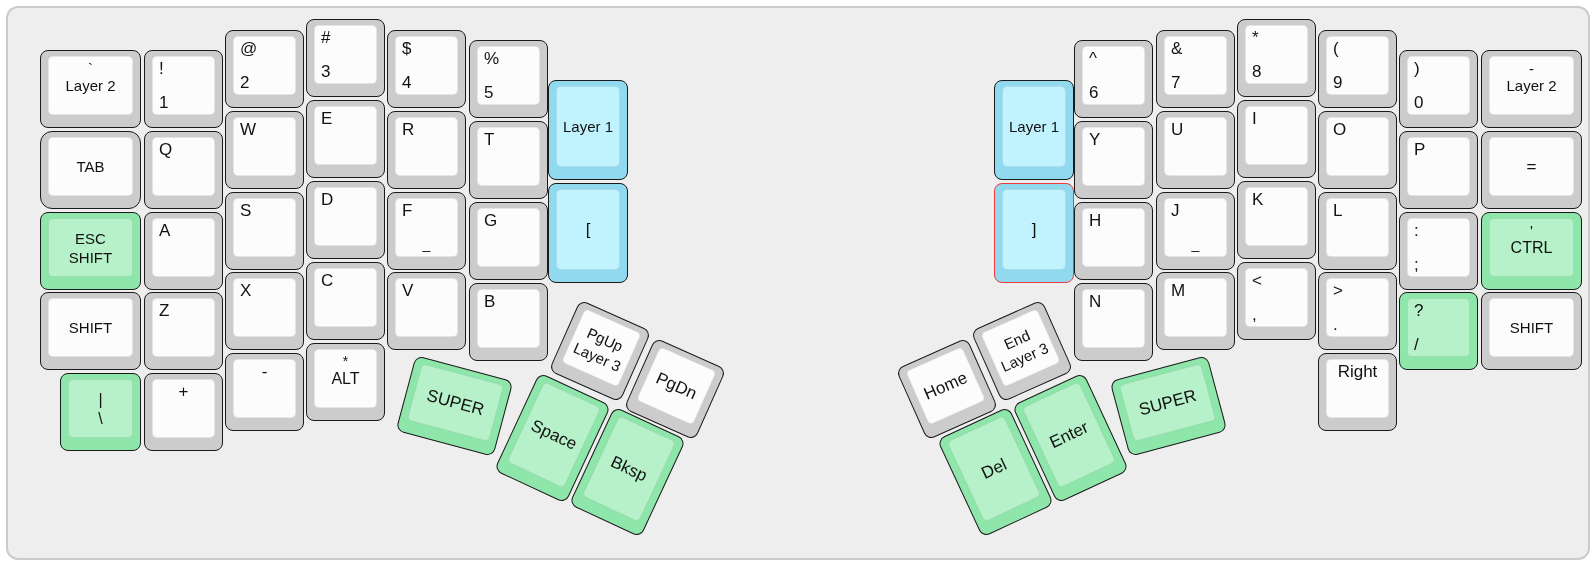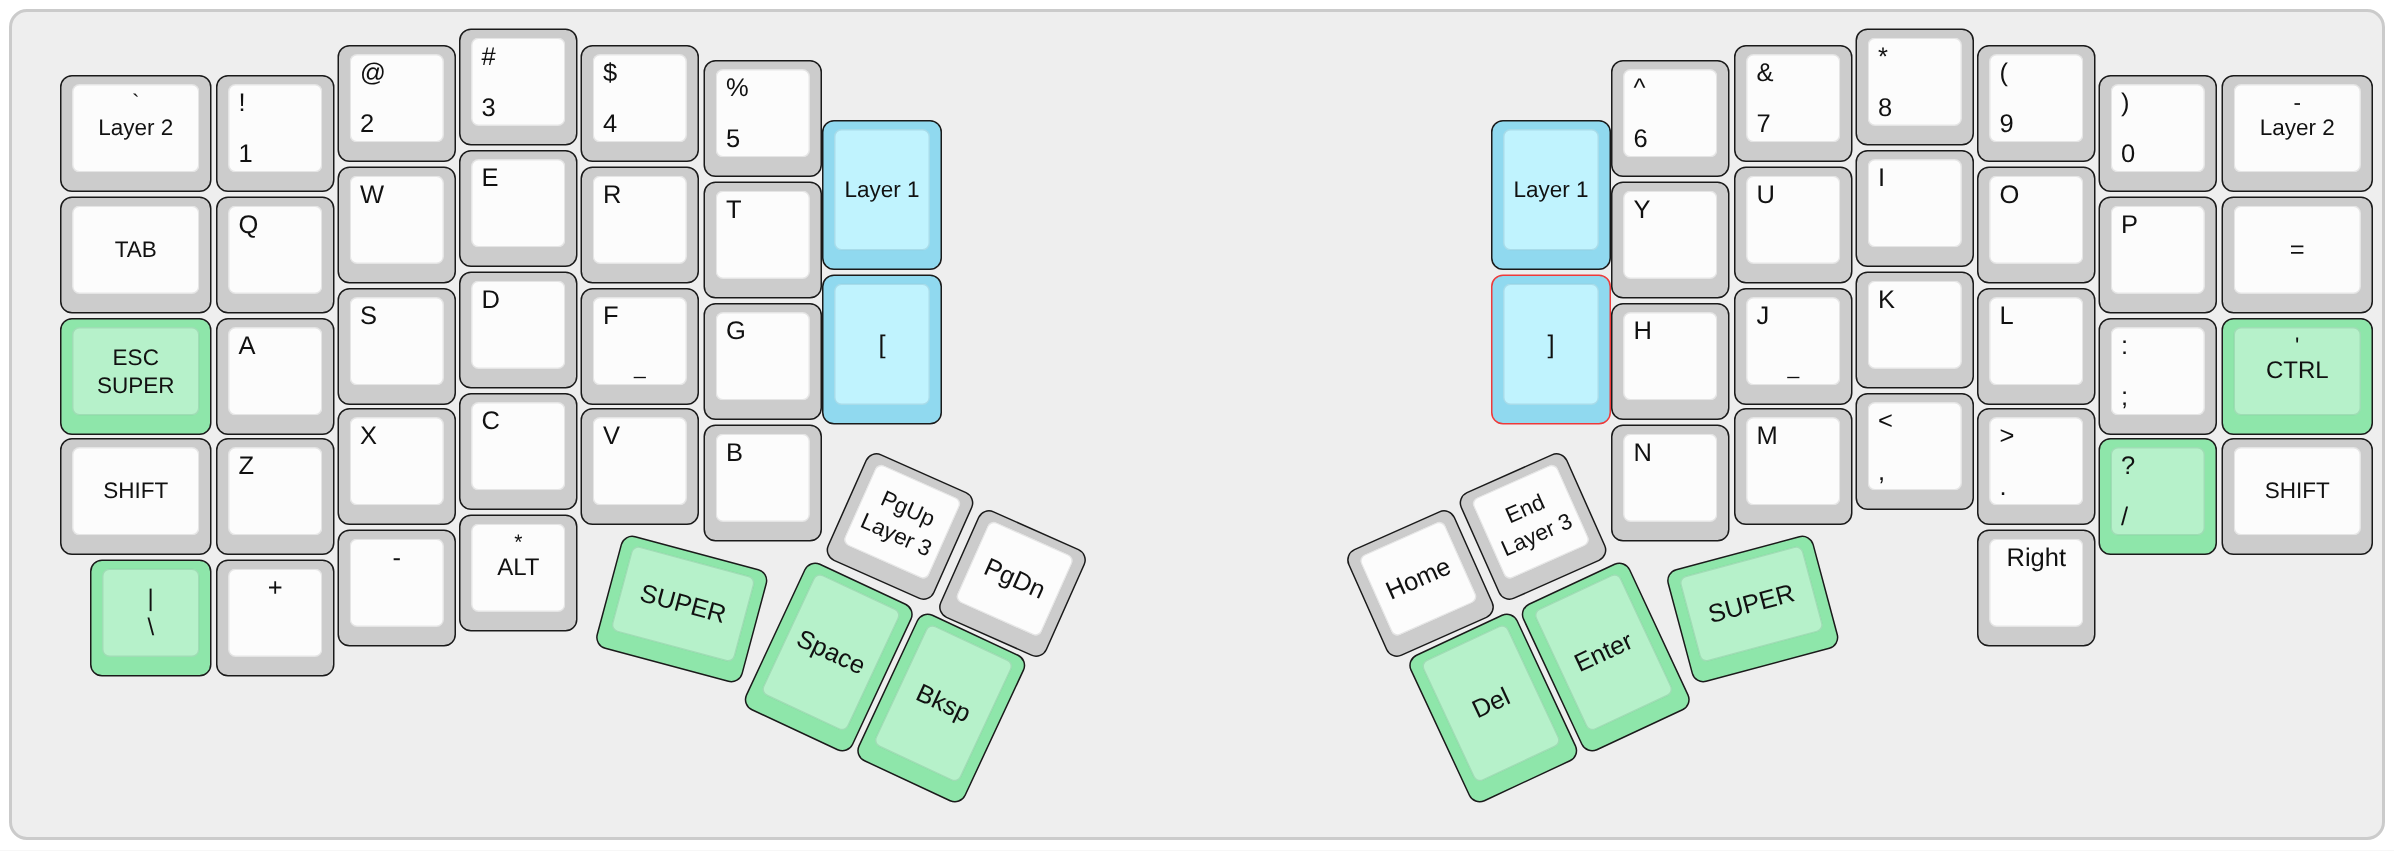--- a/index.html
+++ b/index.html
@@ -43,29 +43,29 @@
 </head>
 <body>
 
 <div id="board" style="left: 6px; top: 6px; width: 1584px; height: 554px;">
     <div class="key k-g" style="left: 32px; top: 42px; width: 101px; height: 78px;">
       <div class="face">
         <div class="lg tc" style="font-size: 15px;">`</div>
         <div class="lg c" style="font-size: 15px;">Layer 2</div>
       </div>
     </div>
-    <div class="key k-g" style="left: 32px; top: 123px; width: 101px; height: 78px;">
+    <div class="key k-g" style="left: 32px; top: 123px; width: 101px; height: 78px; border-radius: 12px;">
       <div class="face">
         <div class="lg c" style="font-size: 15px;">TAB</div>
       </div>
     </div>
     <div class="key k-gn" style="left: 32px; top: 204px; width: 101px; height: 78px;">
       <div class="face">
         <div class="lg c" style="font-size: 15px;">ESC
-SUPER</div>
+SHIFT</div>
       </div>
     </div>
     <div class="key k-g" style="left: 32px; top: 284px; width: 101px; height: 78px;">
       <div class="face">
         <div class="lg c" style="font-size: 15px;">SHIFT</div>
       </div>
     </div>
     <div class="key k-gn" style="left: 52px; top: 365px; width: 81px; height: 78px;">
       <div class="face">
         <div class="lg c" style="font-size: 16px;">|

